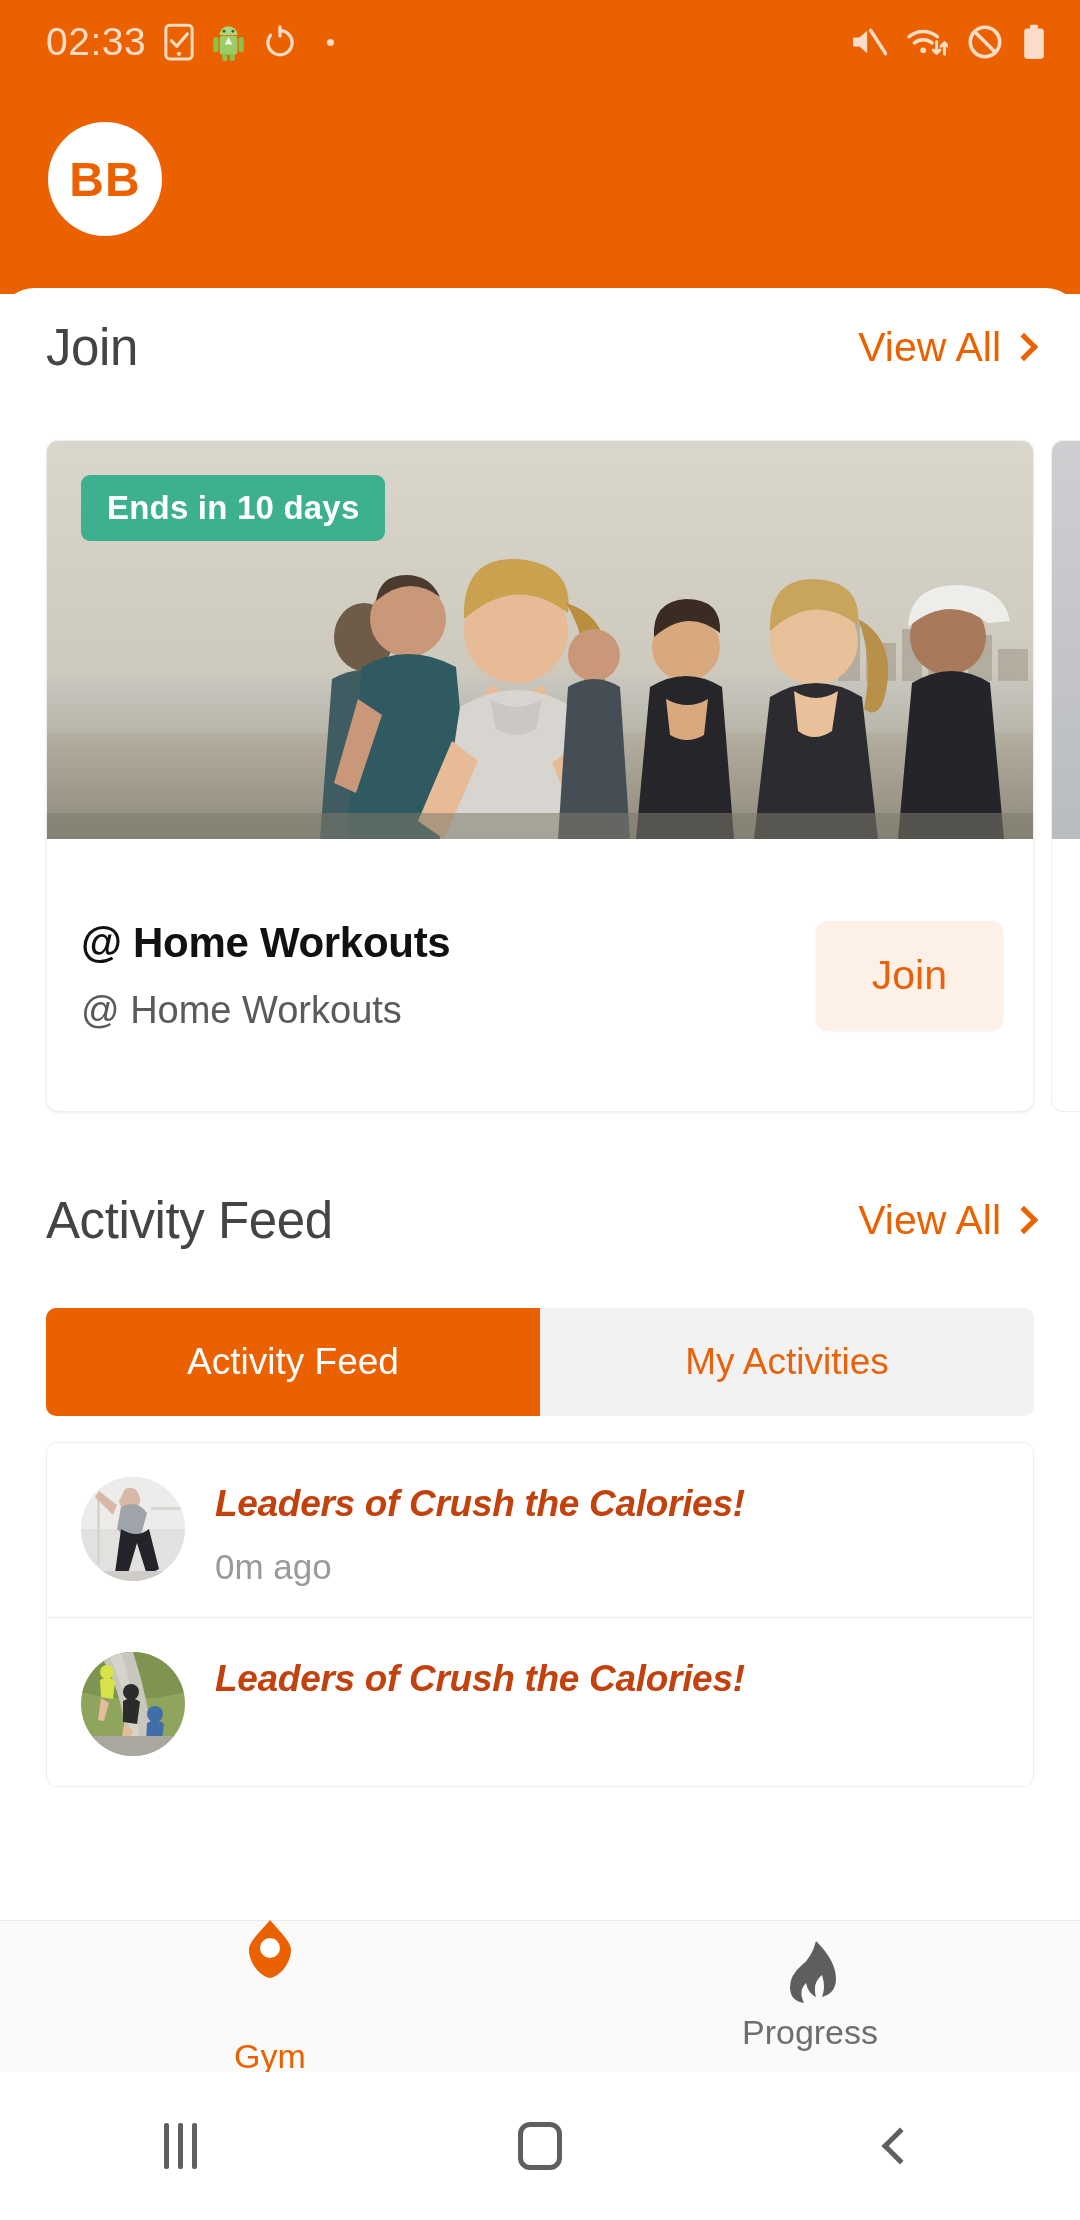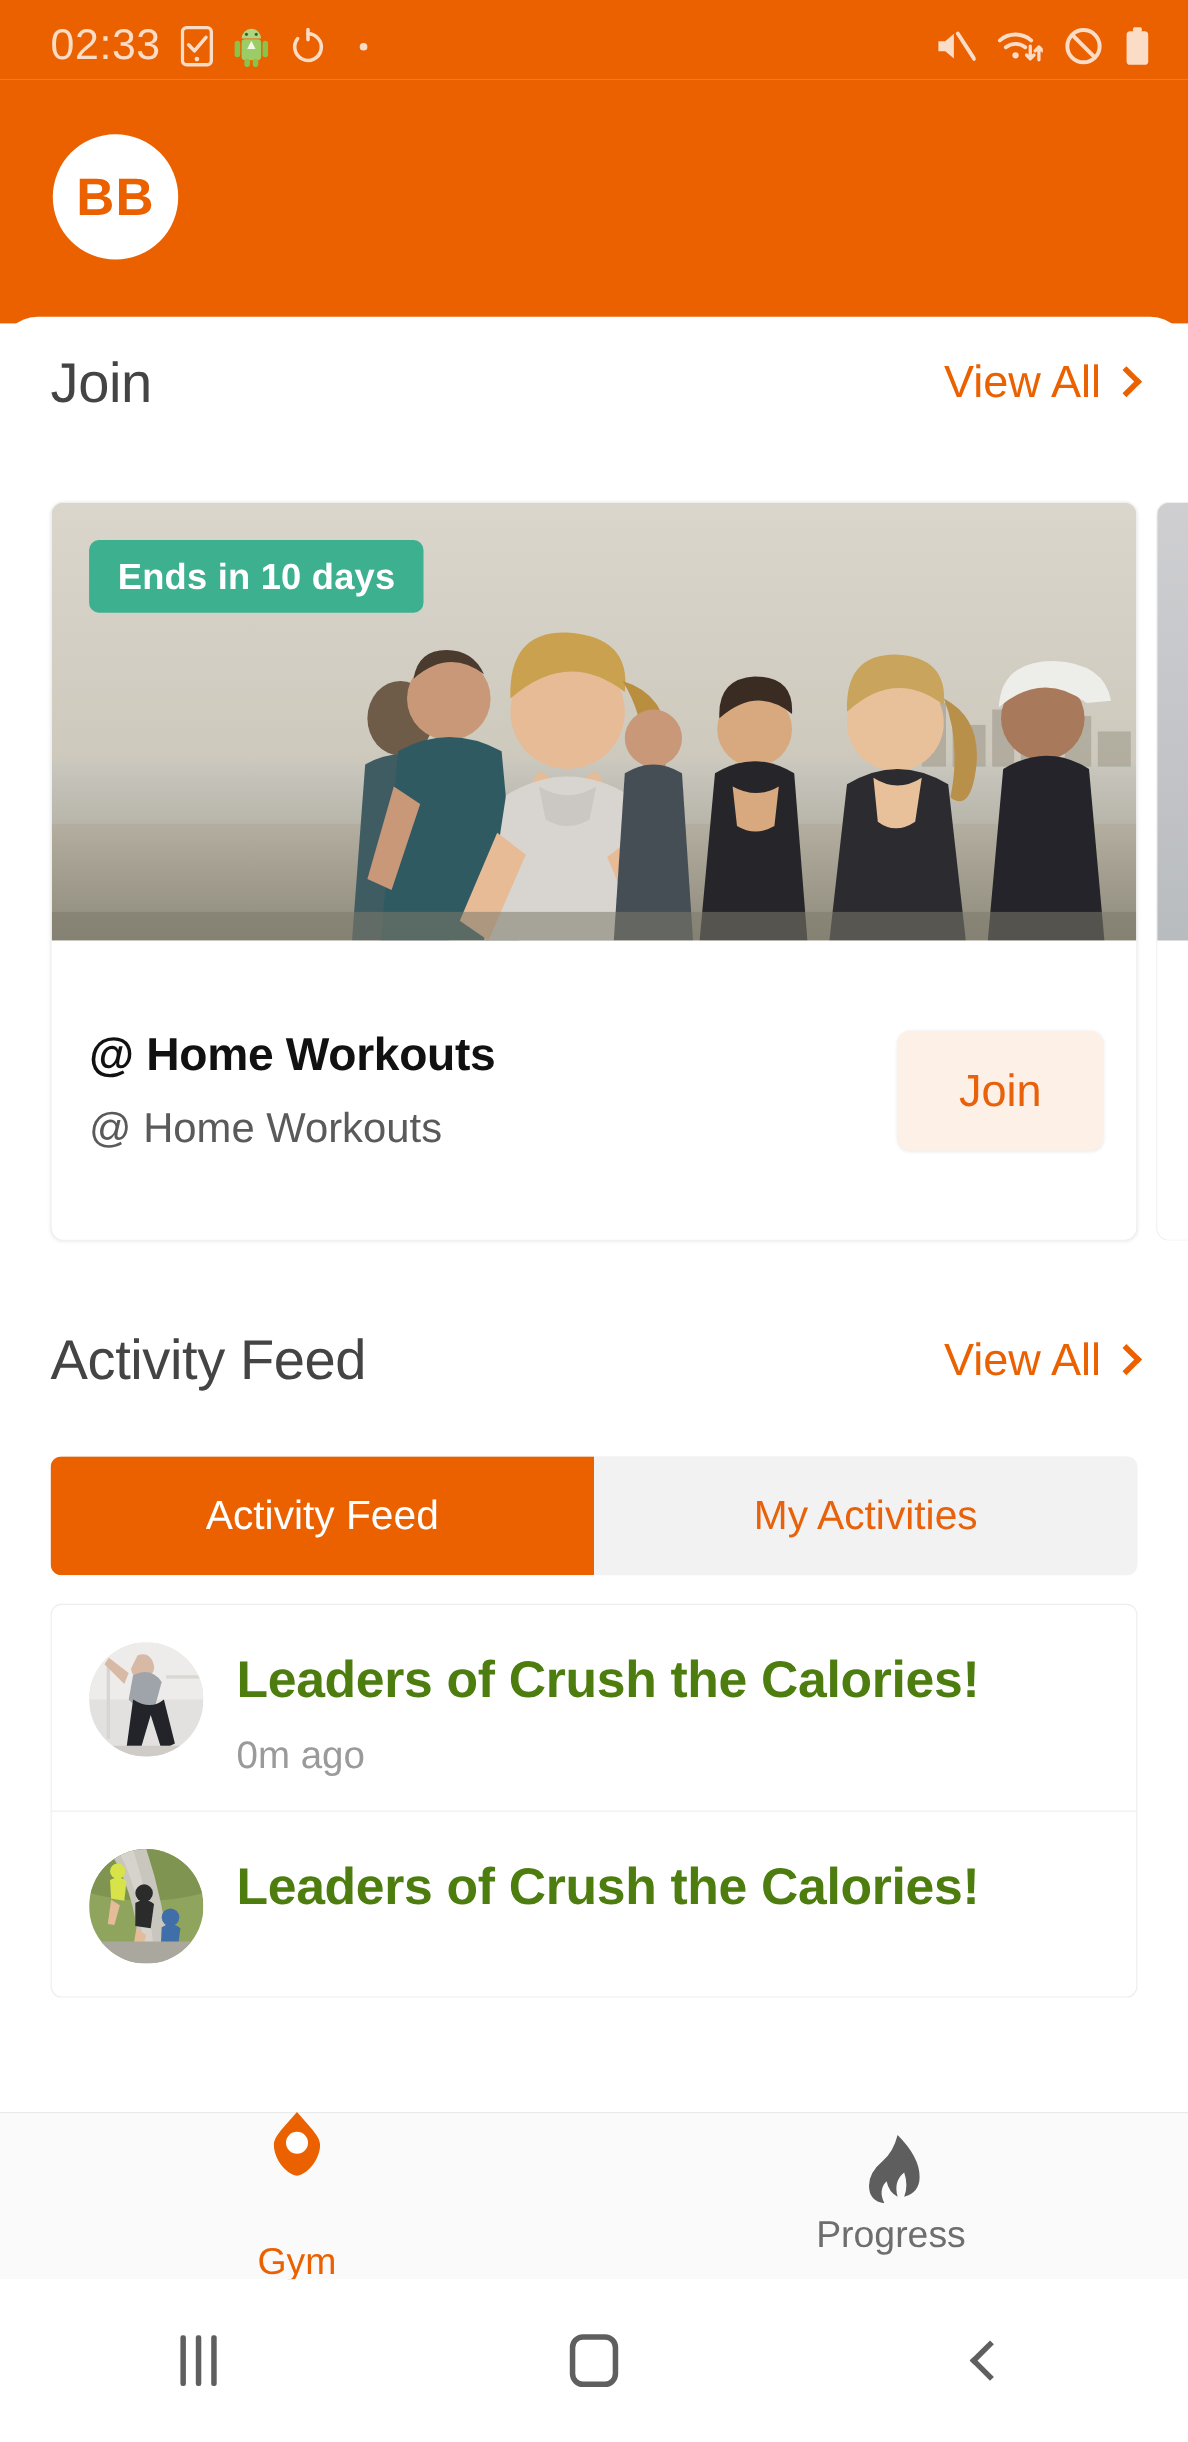--- a/index.html
+++ b/index.html
@@ -46,21 +46,21 @@
     padding:0 46px;
   }
   .section-title{ font-size:51px; color:#444444; font-weight:400; letter-spacing:-.4px; }
   .view-all{ display:flex; align-items:center; gap:13px; }
   .view-all-text{ font-size:41px; color:#EB6100; font-weight:400; }
   .chev{ width:20px; height:20px; border-right:5px solid #EB6100; border-top:5px solid #EB6100;
          transform:rotate(45deg); display:block; }
 
   
   #carousel{
-    position:relative; margin-top:50px; height:672px; padding-left:46px;
+    position:relative; margin-top:34px; height:672px; padding-left:46px;
     display:flex; gap:17px;
   }
   .challenge-card{
     width:988px; flex:0 0 988px; background:#FFFFFF;
     border:1px solid #EFEFEF; border-radius:12px; overflow:hidden;
     box-shadow:0 1px 3px rgba(0,0,0,.07);
     display:flex; flex-direction:column;
   }
   .card-photo{
     position:relative; height:398px; width:100%; overflow:hidden;
@@ -110,21 +110,21 @@
     overflow:hidden; background:#FFFFFF;
   }
   .feed-item{ display:flex; gap:30px; padding:34px 30px 30px 34px; }
   .feed-item + .feed-item{ border-top:1px solid #EDEDED; }
   .feed-avatar{
     width:104px; height:104px; flex:0 0 104px; border-radius:50%;
     overflow:hidden; position:relative;
   }
   .feed-avatar svg{ width:100%; height:100%; display:block; }
   .feed-texts{ display:flex; flex-direction:column; gap:12px; padding-top:6px; }
-  .feed-title{ font-size:47px; font-weight:700; color:#4d7c0f; letter-spacing:-.3px; }
+  .feed-title{ font-size:37px; font-weight:700; color:#c2410c; letter-spacing:-.3px;font-style:italic; }
   .feed-body{ font-size:39px; color:#8C8C8C; line-height:1.18; max-width:700px; }
   .feed-time{ font-size:35px; color:#9A9A9A; margin-top:10px; }
 
   
   #bottom-nav{
     position:absolute; left:0; bottom:148px; width:1080px; height:152px;
     background:#FAFAFA; border-top:1px solid #EAEAEA;
     display:flex; align-items:center;
   }
   .nav-item{ flex:1; display:flex; flex-direction:column; align-items:center; gap:10px; }

